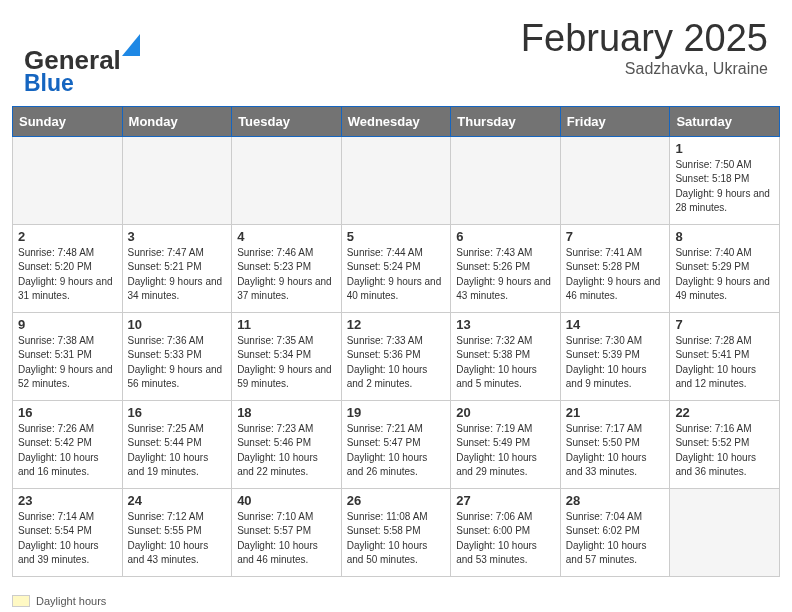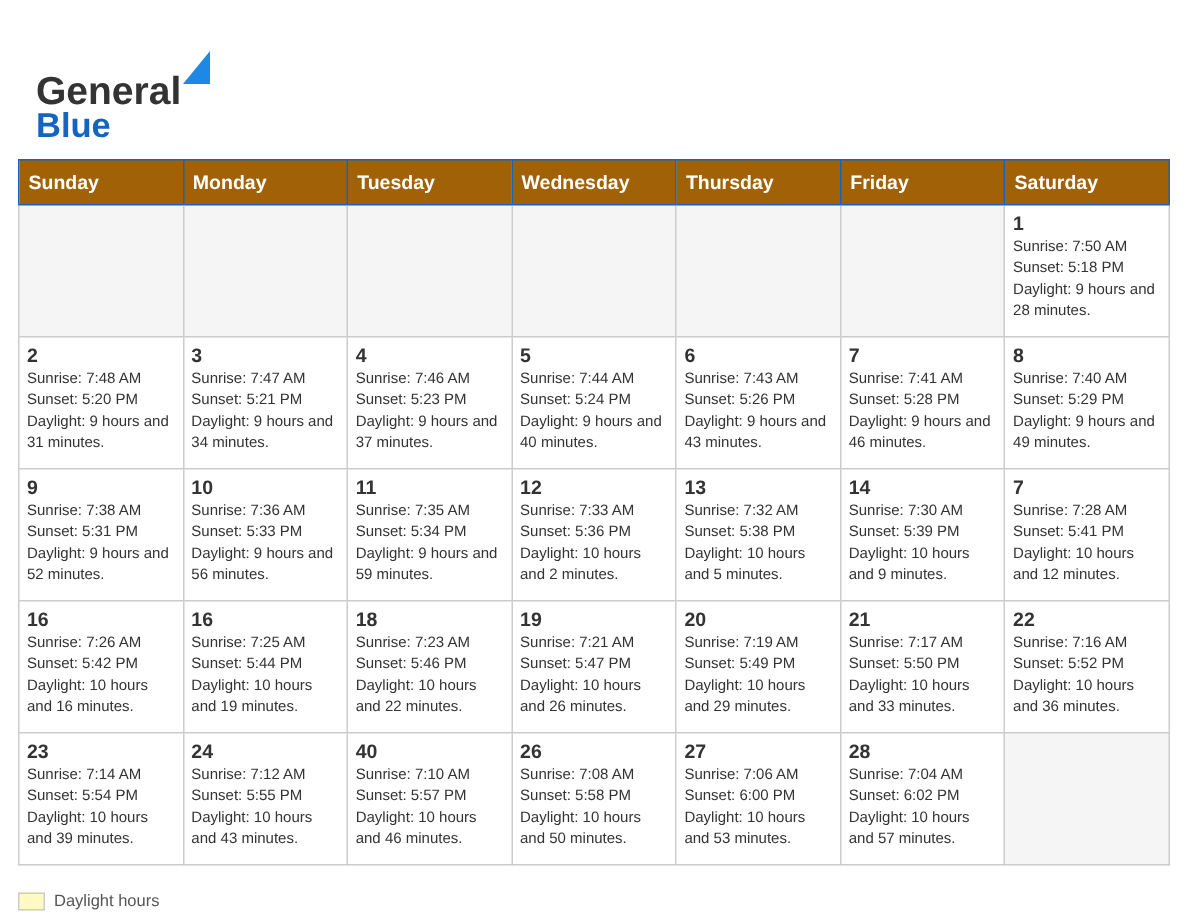--- a/index.html
+++ b/index.html
@@ -43,21 +43,21 @@
     .calendar {
       width: 100%;
       border-collapse: collapse;
       padding: 0 8px;
       margin: 0 auto;
     }
     .calendar-wrapper {
       padding: 0 12px 12px 12px;
     }
     .calendar th {
-      background: #a16207;
+      background: #737373;
       color: #fff;
       font-size: 13px;
       font-weight: 600;
       padding: 7px 6px;
       text-align: left;
       border: 1px solid #1565c0;
     }
     .calendar td {
       border: 1px solid #ccc;
       vertical-align: top;
@@ -106,20 +106,24 @@
     <div style="display:flex;flex-direction:column;align-items:flex-start;">
       <div style="display:flex;align-items:center;">
         <span class="logo-text logo-general">General</span>
         <svg width="18" height="22" viewBox="0 0 18 22" style="margin-left:1px;margin-bottom:2px;">
           <polygon points="0,22 18,22 18,0" fill="#1e88e5"></polygon>
         </svg>
       </div>
       <span class="logo-text logo-blue" style="margin-top:-4px;font-size:23px;">Blue</span>
     </div>
   </div>
+  <div class="title-block">
+    <h1>February 2025</h1>
+    <h2>Sadzhavka, Ukraine</h2>
+  </div>
 </div>
 
 <div class="calendar-wrapper">
   <table class="calendar">
     <thead>
       <tr>
       <th>Sunday</th>
           <th>Monday</th>
           <th>Tuesday</th>
           <th>Wednesday</th>
@@ -289,21 +293,21 @@
 Daylight: 10 hours and 43 minutes.</div>
           </td>
           <td>
             <span class="day-num">40</span>
             <div class="day-detail">Sunrise: 7:10 AM
 Sunset: 5:57 PM
 Daylight: 10 hours and 46 minutes.</div>
           </td>
           <td>
             <span class="day-num">26</span>
-            <div class="day-detail">Sunrise: 7:08 AM
+            <div class="day-detail">Sunrise: 11:08 AM
 Sunset: 5:58 PM
 Daylight: 10 hours and 50 minutes.</div>
           </td>
           <td>
             <span class="day-num">27</span>
             <div class="day-detail">Sunrise: 7:06 AM
 Sunset: 6:00 PM
 Daylight: 10 hours and 53 minutes.</div>
           </td>
           <td>

